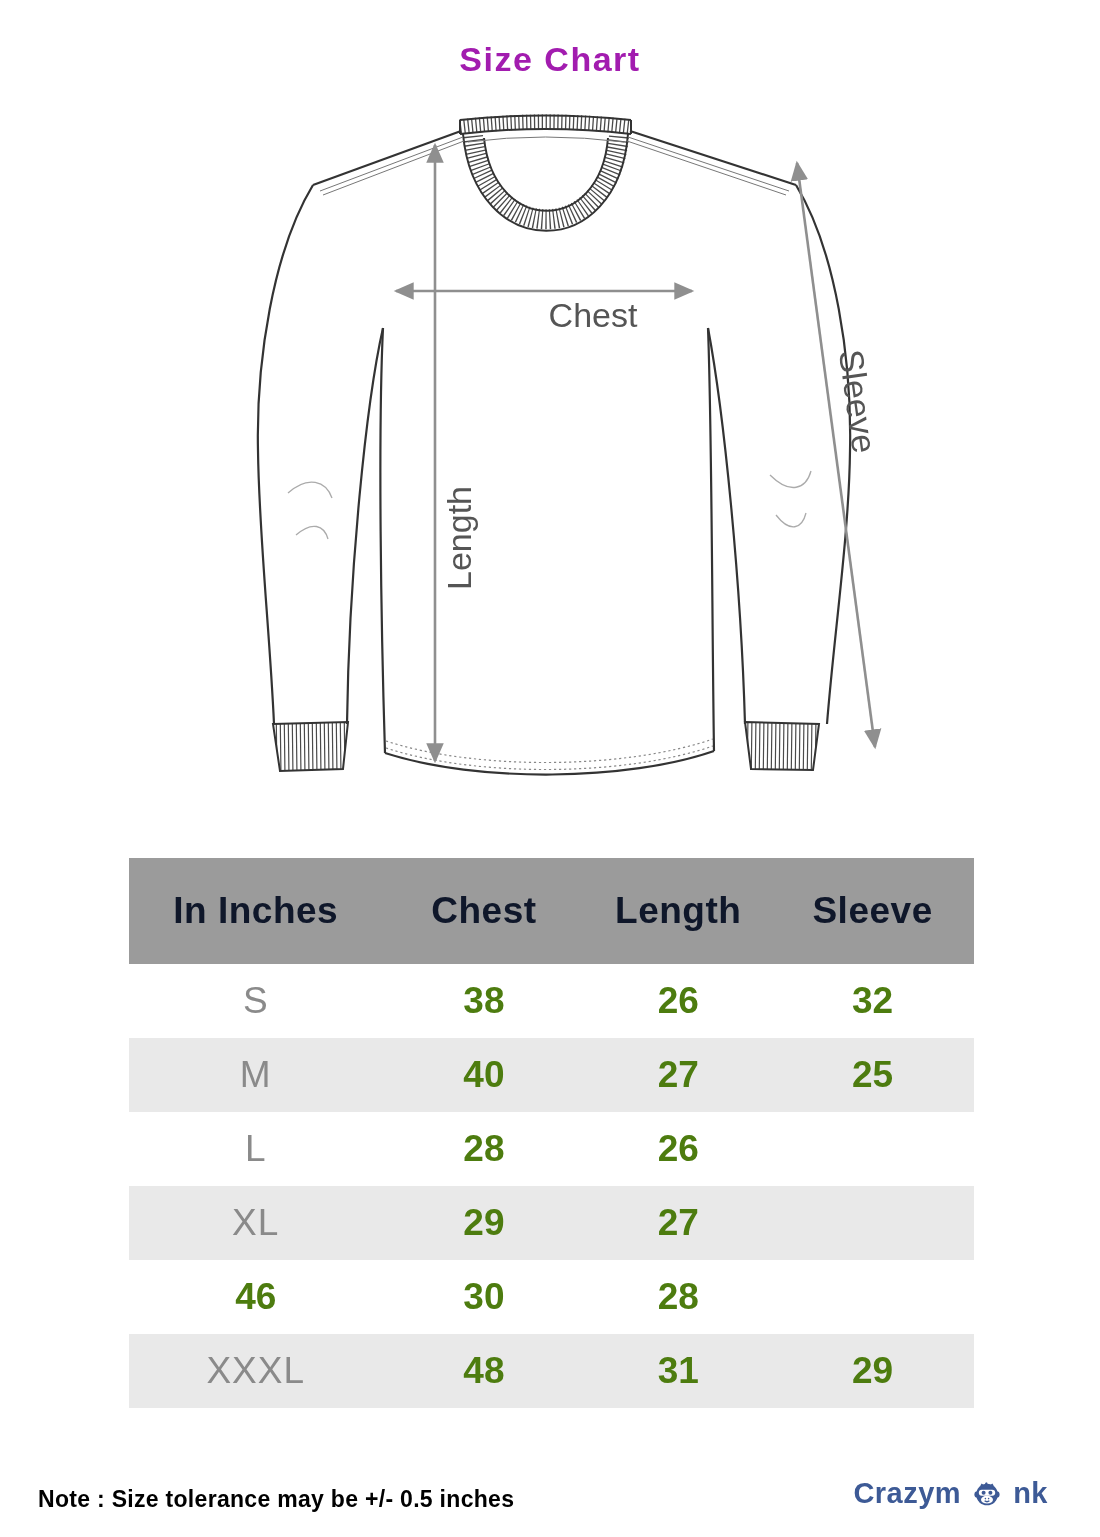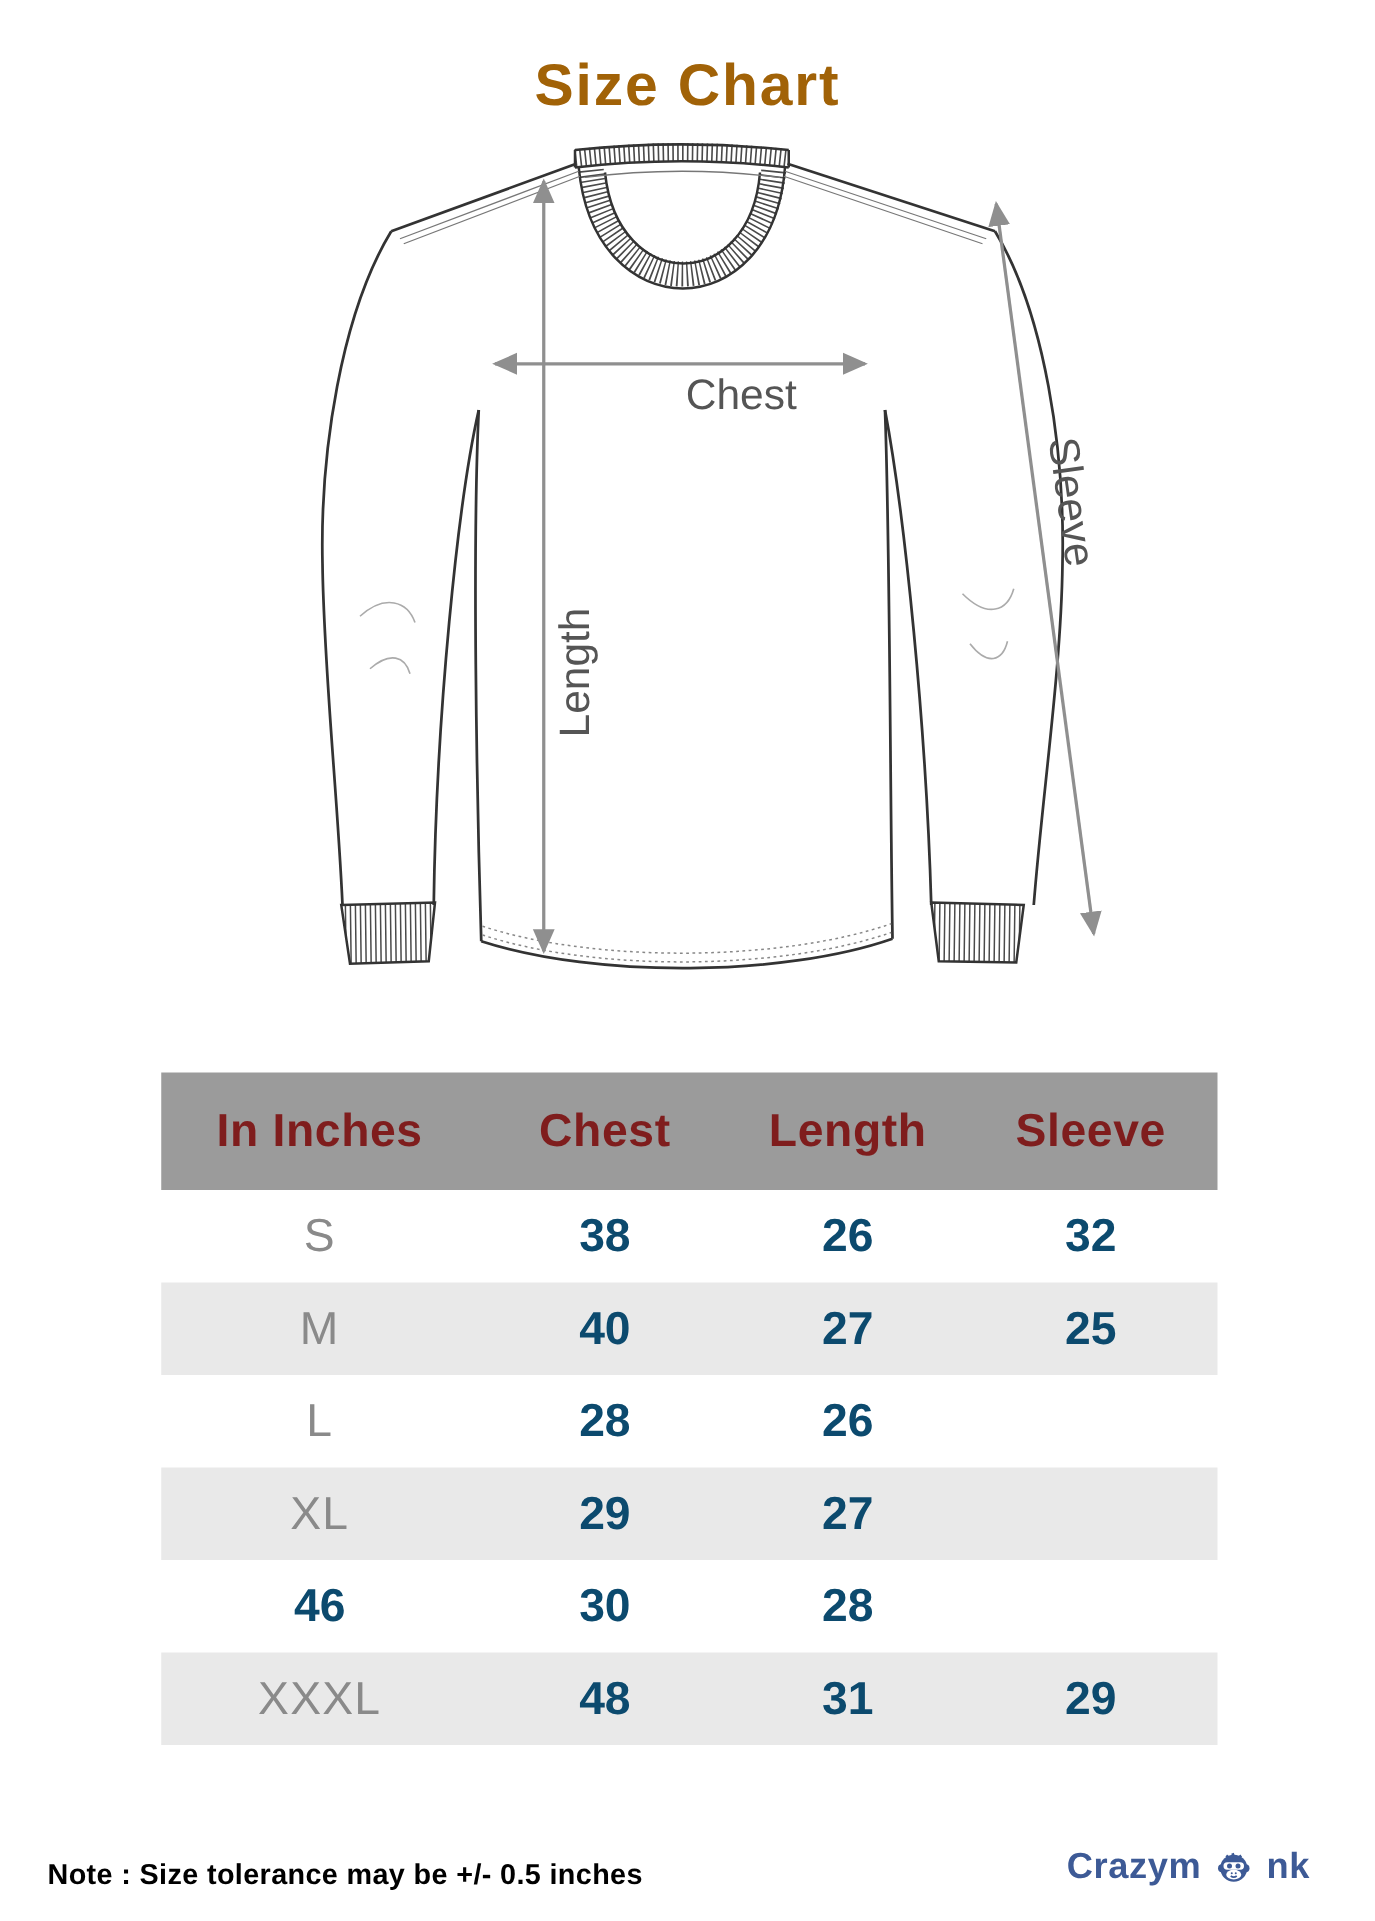--- a/index.html
+++ b/index.html
@@ -3,38 +3,38 @@
 <meta charset="utf-8">
 <style>
   html,body{margin:0;padding:0;background:#ffffff;}
   body{
     width:1100px;height:1537px;position:relative;overflow:hidden;
     font-family:"Liberation Sans", sans-serif;
   }
   .page{position:absolute;inset:0;background:#fff;}
   .page-title{
     position:absolute;top:40px;left:0;width:100%;text-align:center;
-    font-size:47px;font-weight:bold;color:#a16207;letter-spacing:1.5px;
+    font-size:34px;font-weight:bold;color:#a21caf;letter-spacing:1.5px;
   }
   #shirt-svg{position:absolute;left:228px;top:103px;}
 
   .size-table{position:absolute;left:129px;top:858px;width:845px;}
   .thead{
     display:grid;grid-template-columns:30% 24% 22% 24%;
-    background:#9b9b9b;height:94px;align-items:center;
-    color:#7f1d1d;font-size:37px;font-weight:bold;letter-spacing:.5px;
+    background:#9b9b9b;height:106px;align-items:center;
+    color:#0f172a;font-size:37px;font-weight:bold;letter-spacing:.5px;
   }
   .trow{
     display:grid;grid-template-columns:30% 24% 22% 24%;
     height:74px;align-items:center;font-size:37px;background:#ffffff;
   }
   .trow.alt{background:#e9e9e9;}
   .cell{text-align:center;}
   .size{color:#8a8a8a;font-weight:normal;letter-spacing:1px;}
-  .val{color:#0c4a6e;font-weight:bold;}
+  .val{color:#4d7c0f;font-weight:bold;}
 
   .note{
     position:absolute;left:38px;top:1486px;
     font-size:23px;font-weight:bold;color:#000000;letter-spacing:.3px;
   }
   .brand{
     position:absolute;right:52px;top:1477px;
     display:flex;align-items:center;gap:14px;
     font-size:29px;font-weight:bold;color:#3d5a96;letter-spacing:.5px;
   }

